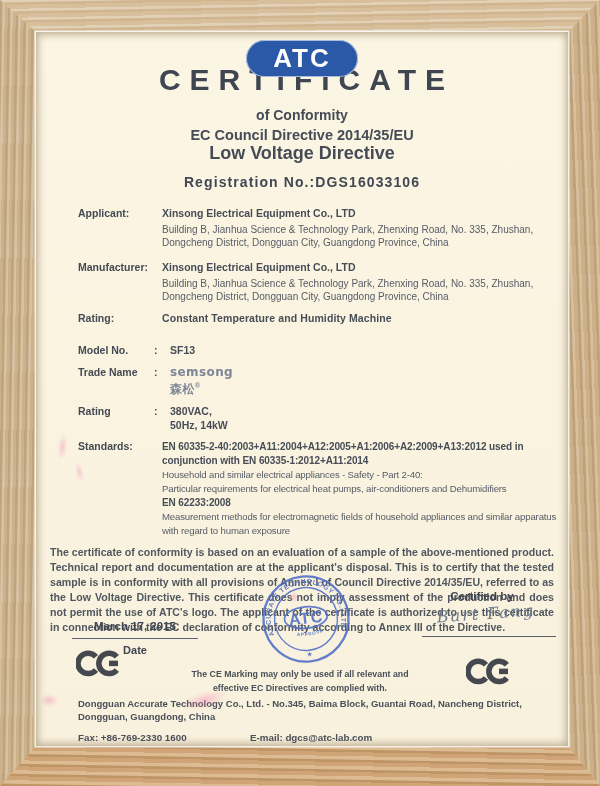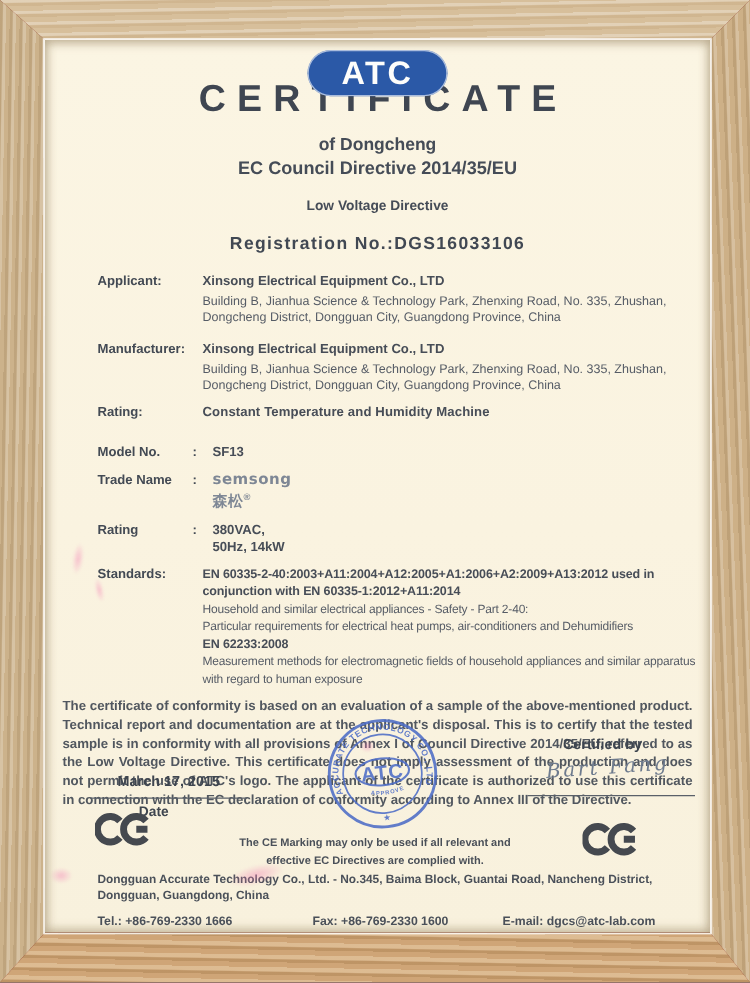--- a/index.html
+++ b/index.html
@@ -1,16 +1,16 @@
 <!DOCTYPE html>
 <html><head>
 <meta charset="utf-8">
 <style>
   html,body{margin:0;padding:0;background:#888;}
-  .scene{position:relative;width:600px;height:786px;background:#7f1d1d;overflow:hidden;
+  .scene{position:relative;width:600px;height:786px;background:#fdba74;overflow:hidden;
          font-family:"Liberation Sans",sans-serif;}
   
   .frame{position:absolute;inset:0;pointer-events:none;}
   .frame-top{background:#d7bf9b;
     background-image:repeating-linear-gradient(179deg,rgba(255,255,255,.28) 0 2px,rgba(165,125,75,.14) 3px 5px,rgba(255,255,255,0) 5px 9px);
     clip-path:polygon(0 0,600px 0,568px 32px,36px 32px);}
   .frame-left{background:#ccb28b;
     background-image:repeating-linear-gradient(91deg,rgba(120,90,50,.16) 0 2px,rgba(255,255,255,.22) 3px 5px,rgba(255,255,255,0) 5px 8px);
     clip-path:polygon(0 0,36px 32px,36px 746px,0 786px);}
   .frame-right{background:#cdb087;
@@ -32,21 +32,21 @@
   .header{text-align:center;position:relative;}
   .atc-pill{position:absolute;top:8px;left:50%;transform:translateX(-50%);
     width:112px;height:37px;border-radius:19px;background:#2b59a7;z-index:3;
     display:flex;align-items:center;justify-content:center;
     box-shadow:0 0 0 1px rgba(255,255,255,.6) inset;}
   .atc-pill span{color:#fdfdfb;font-weight:bold;font-size:26px;letter-spacing:2px;line-height:37px;}
   .cert-title{margin:0;padding-top:34px;padding-left:9px;font-size:30px;line-height:28px;
     font-weight:bold;letter-spacing:9px;color:#3f4651;position:relative;z-index:1;}
   .sub1{margin-top:14px;font-size:14px;font-weight:bold;color:#454c57;line-height:15px;}
   .sub2{margin-top:4px;font-size:14.5px;font-weight:bold;color:#454c57;line-height:16px;}
-  .sub3{margin-top:14px;font-size:11px;font-weight:bold;color:#454c57;line-height:16px;}
+  .sub3{margin-top:2px;font-size:18px;font-weight:bold;color:#454c57;line-height:16px;}
   .registration{margin-top:13px;font-size:14px;font-weight:bold;letter-spacing:1.1px;color:#414853;}
   
   .fields{margin-top:17px;}
   .row{display:grid;grid-template-columns:84px 1fr;margin:0 10px 0 42px;}
   .lbl{font-size:10.5px;font-weight:bold;color:#434a54;white-space:nowrap;line-height:13px;}
   .name{font-size:10.5px;font-weight:bold;line-height:13px;color:#474d57;}
   .addr{font-size:10px;line-height:13px;color:#565c66;margin-top:3px;}
   .row-applicant{margin-bottom:12px;}
   .row-manufacturer{margin-bottom:9px;}
   .row-product{margin-bottom:18px;}
@@ -68,21 +68,21 @@
   .stamp{position:absolute;left:224px;top:541px;width:92px;height:92px;opacity:.88;z-index:4;}
   .certified-by{position:absolute;left:376px;top:558px;width:140px;text-align:center;
     font-size:11.5px;font-weight:bold;color:#3e454f;}
   .signature{position:absolute;left:378px;top:572px;width:144px;text-align:center;
     font-family:"DejaVu Serif",serif;font-style:italic;font-size:16px;color:#6e7b8e;
     transform:rotate(-4deg);letter-spacing:2px;}
   .sig-line{position:absolute;left:386px;top:604px;width:134px;border-top:1.3px solid #5a6069;}
   .date-value{position:absolute;left:36px;top:588px;width:126px;text-align:center;
     font-size:11.5px;font-weight:bold;color:#3e454f;}
   .date-line{position:absolute;left:36px;top:606px;width:126px;border-top:1.3px solid #5a6069;}
-  .date-label{position:absolute;left:24px;top:612px;width:126px;text-align:center;
+  .date-label{position:absolute;left:36px;top:612px;width:126px;text-align:center;
     font-size:11px;font-weight:bold;color:#3e454f;}
   .ce{display:block;}
   .ce-left{position:absolute;left:40px;top:618px;}
   .ce-right{position:absolute;left:430px;top:626px;}
   .ce-notice{position:absolute;left:144px;top:636px;width:240px;text-align:center;
     font-size:8.8px;line-height:13.5px;font-weight:bold;color:#4a5059;}
   .footer-address{position:absolute;left:42px;top:666px;width:472px;
     font-size:9.5px;line-height:12.5px;font-weight:bold;color:#4a5059;}
   .contact-row{position:absolute;left:42px;top:700px;right:18px;display:grid;
     grid-template-columns:172px 152px auto;font-size:9.8px;font-weight:bold;color:#4a5059;}
@@ -105,21 +105,21 @@
   <div class="frame frame-right"></div>
   <div class="frame frame-bottom"></div>
 
   <div class="paper">
 
     <div class="header">
       <div class="atc-pill">
         <span>ATC</span>
       </div>
       <h1 class="cert-title">CERTIFICATE</h1>
-      <div class="sub1">of Dongcheng</div>
+      <div class="sub1">of Conformity</div>
       <div class="sub2">EC Council Directive 2014/35/EU</div>
       <div class="sub3">Low Voltage Directive</div>
       <div class="registration">Registration No.:DGS16033106</div>
     </div>
 
     <div class="fields">
 
       <div class="row row-applicant">
         <div class="lbl">Applicant:</div>
         <div>
@@ -209,21 +209,20 @@
         <path d="M 23.85 8.16 A 12.2 12.2 0 1 0 23.85 23.84"></path>
         <path d="M 48.85 8.16 A 12.2 12.2 0 1 0 48.85 23.84"></path>
         <path d="M 39.5 16 H 50.2"></path>
       </g>
     </svg>
 
     <div class="ce-notice">The CE Marking may only be used if all relevant and effective EC Directives are complied with.</div>
 
     <div class="footer-address">Dongguan Accurate Technology Co., Ltd. - No.345, Baima Block, Guantai Road, Nancheng District, Dongguan, Guangdong, China</div>
     <div class="contact-row">
-      <span>Tel.: +86-769-2330 1666</span>
       <span>Fax: +86-769-2330 1600</span>
       <span>E-mail: dgcs@atc-lab.com</span>
     </div>
 
     <div class="smudge sm1"></div>
     <div class="smudge sm2"></div>
     <div class="smudge sm3"></div>
     <div class="smudge sm4"></div>
     <div class="smudge sm5"></div>
 

